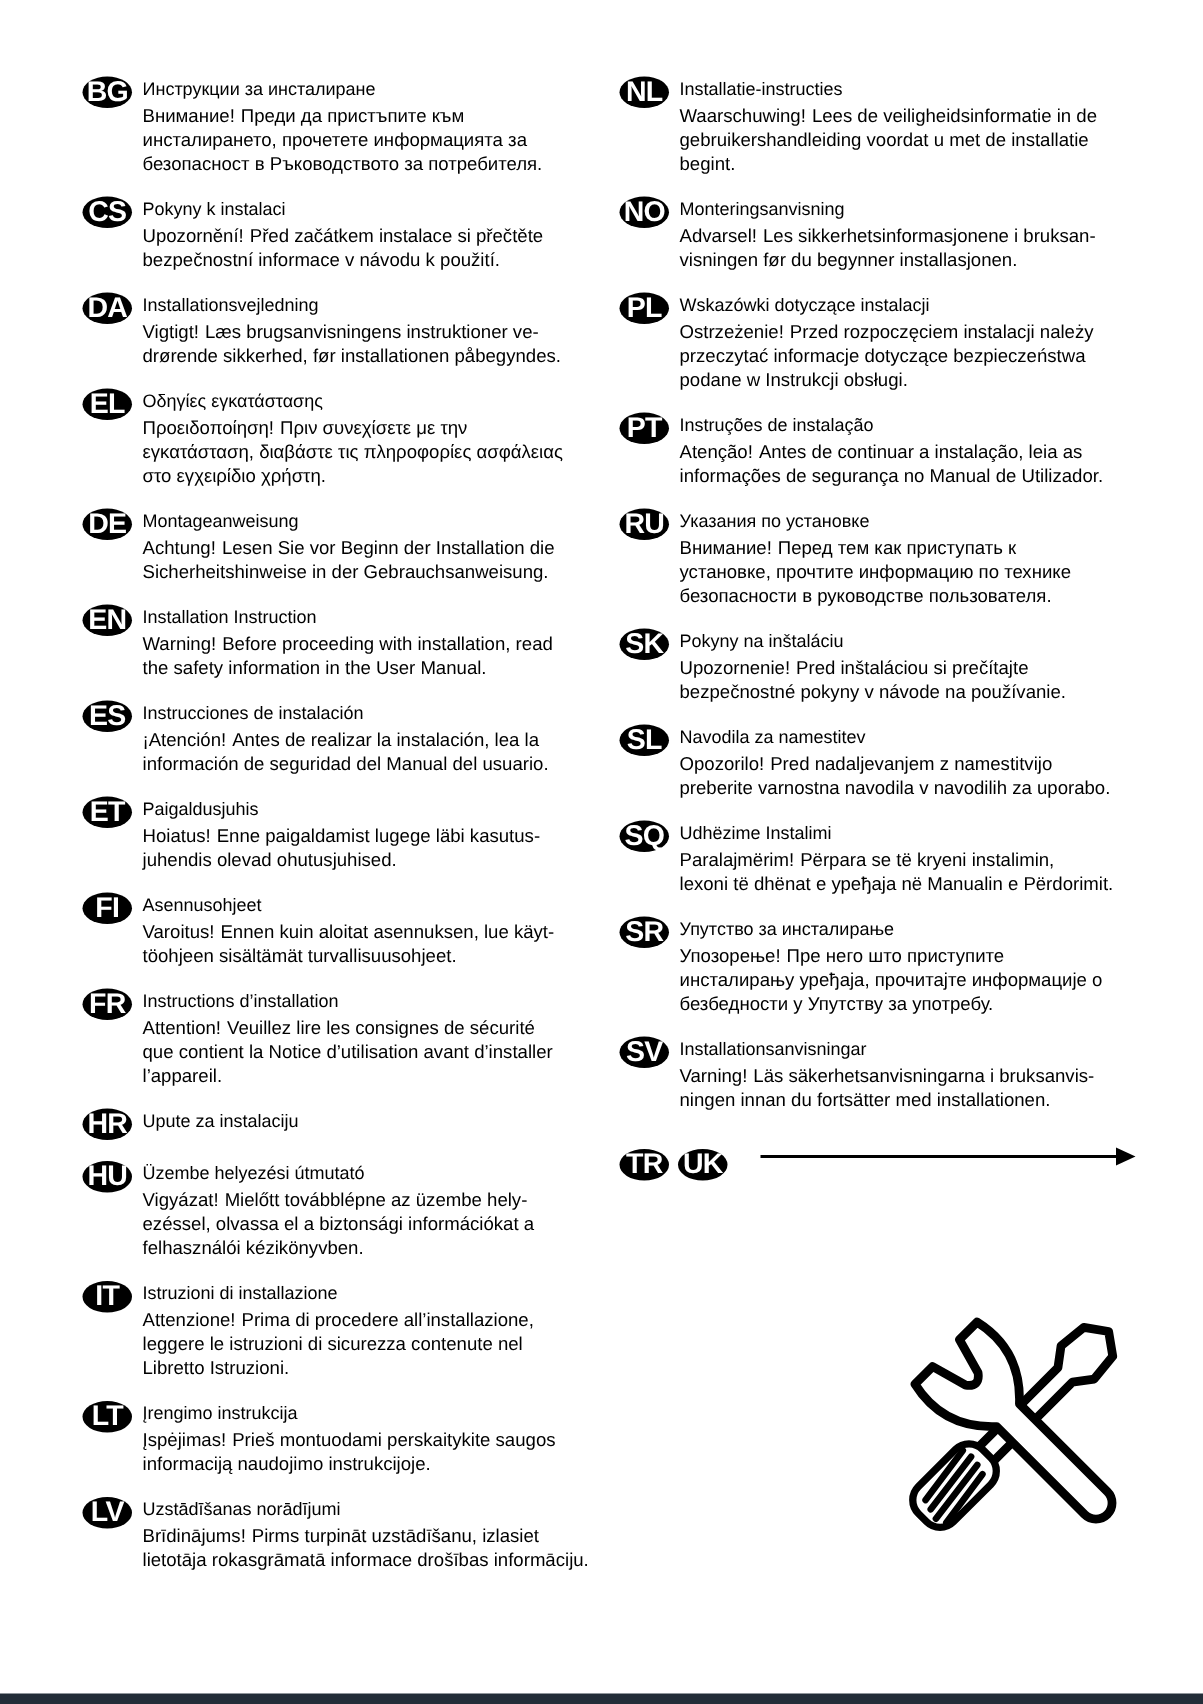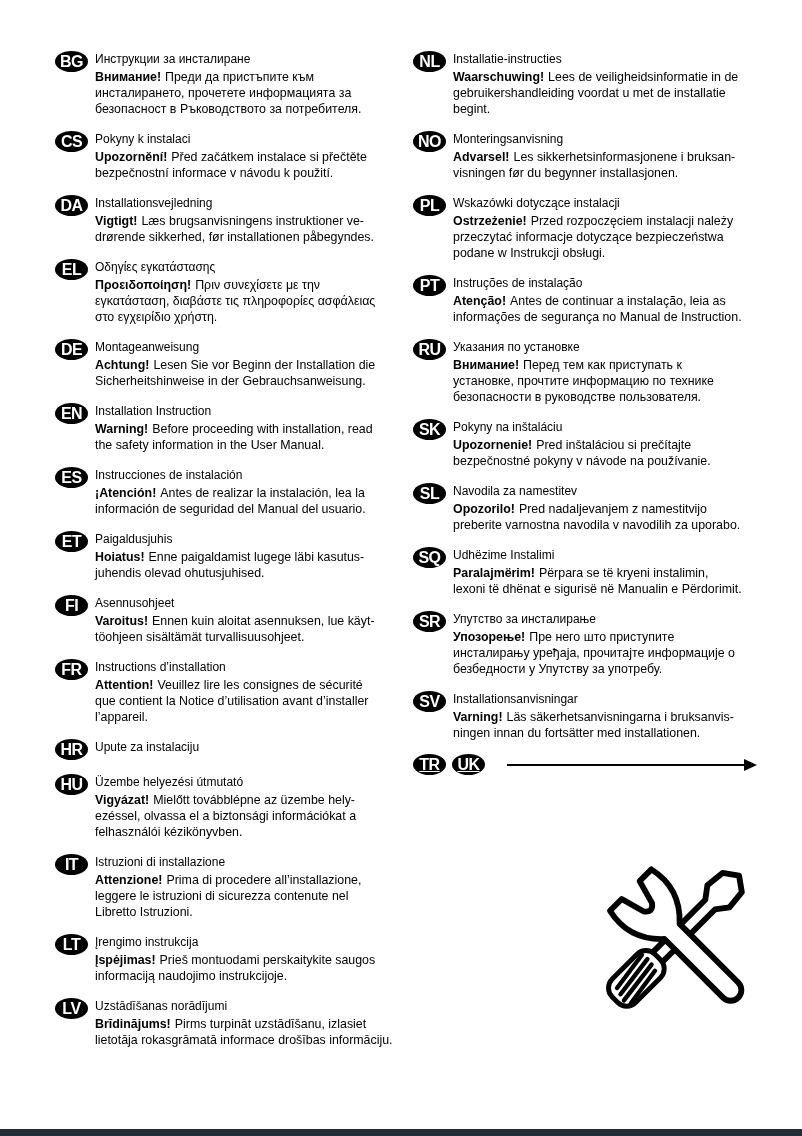--- a/index.html
+++ b/index.html
@@ -8,29 +8,29 @@
     font-family:"Liberation Sans","DejaVu Sans",sans-serif;color:#000;
     overflow:hidden;
   }
   .col{position:absolute;top:50px;}
   #col-left{left:55px;width:348px;}
   #col-right{left:413px;width:378px;}
   .entry{display:flex;align-items:flex-start;gap:7px;margin-bottom:13px;}
   .badge{
     flex:none;width:33px;height:21px;background:#000;color:#fff;border-radius:50%;
     display:flex;align-items:center;justify-content:center;
-    font-size:16px;font-weight:bold;letter-spacing:-0.5px;margin-top:1px;
+    font-size:19px;font-weight:bold;letter-spacing:-0.5px;margin-top:1px;
   }
   .texts{flex:1;min-width:0;}
   .title{font-size:12px;line-height:19px;}
   .body{font-size:12.4px;line-height:16px;white-space:pre-line;}
-  .warn{font-weight:bold;}
+  .warn{font-weight:normal;}
   .rest{margin-left:4px;}
   .truk-row{display:flex;align-items:center;margin-top:10px;}
-  .truk-row .badge{margin-top:0;text-decoration:underline;}
+  .truk-row .badge{margin-top:12px;}
   .truk-row .badge + .badge{margin-left:6px;}
   .arrow{position:relative;height:2px;background:#000;width:238px;margin-left:22px;}
   .arrow::after{
     content:"";position:absolute;right:-12px;top:-5px;
     border-left:13px solid #000;border-top:6px solid transparent;border-bottom:6px solid transparent;
   }
   .tool-icon{margin-top:48px;margin-left:152px;width:200px;height:195px;}
   .footer-bar{position:absolute;left:0;bottom:0;width:802px;height:7px;background:#232d38;}
 </style>
 </head>
@@ -205,21 +205,21 @@
 przeczytać informacje dotyczące bezpieczeństwa
 podane w Instrukcji obsługi.</span></div>
     </div>
   </div>
 
   <div class="entry">
     <span class="badge">PT</span>
     <div class="texts">
       <div class="title">Instruções de instalação</div>
       <div class="body"><b class="warn">Atenção!</b><span class="rest">Antes de continuar a instalação, leia as
-informações de segurança no Manual de Instruction.</span></div>
+informações de segurança no Manual de Utilizador.</span></div>
     </div>
   </div>
 
 
   <div class="entry">
     <span class="badge">RU</span>
     <div class="texts">
       <div class="title">Указания по установке</div>
       <div class="body"><b class="warn">Внимание!</b><span class="rest">Перед тем как приступать к
 установке, прочтите информацию по технике
@@ -243,21 +243,21 @@
       <div class="body"><b class="warn">Opozorilo!</b><span class="rest">Pred nadaljevanjem z namestitvijo
 preberite varnostna navodila v navodilih za uporabo.</span></div>
     </div>
   </div>
 
   <div class="entry">
     <span class="badge">SQ</span>
     <div class="texts">
       <div class="title">Udhëzime Instalimi</div>
       <div class="body"><b class="warn">Paralajmërim!</b><span class="rest">Përpara se të kryeni instalimin,
-lexoni të dhënat e sigurisë në Manualin e Përdorimit.</span></div>
+lexoni të dhënat e уређаја në Manualin e Përdorimit.</span></div>
     </div>
   </div>
 
   <div class="entry">
     <span class="badge">SR</span>
     <div class="texts">
       <div class="title">Упутство за инсталирање</div>
       <div class="body"><b class="warn">Упозорење!</b><span class="rest">Пре него што приступите
 инсталирању уређаја, прочитајте информације о
 безбедности у Упутству за употребу.</span></div>

